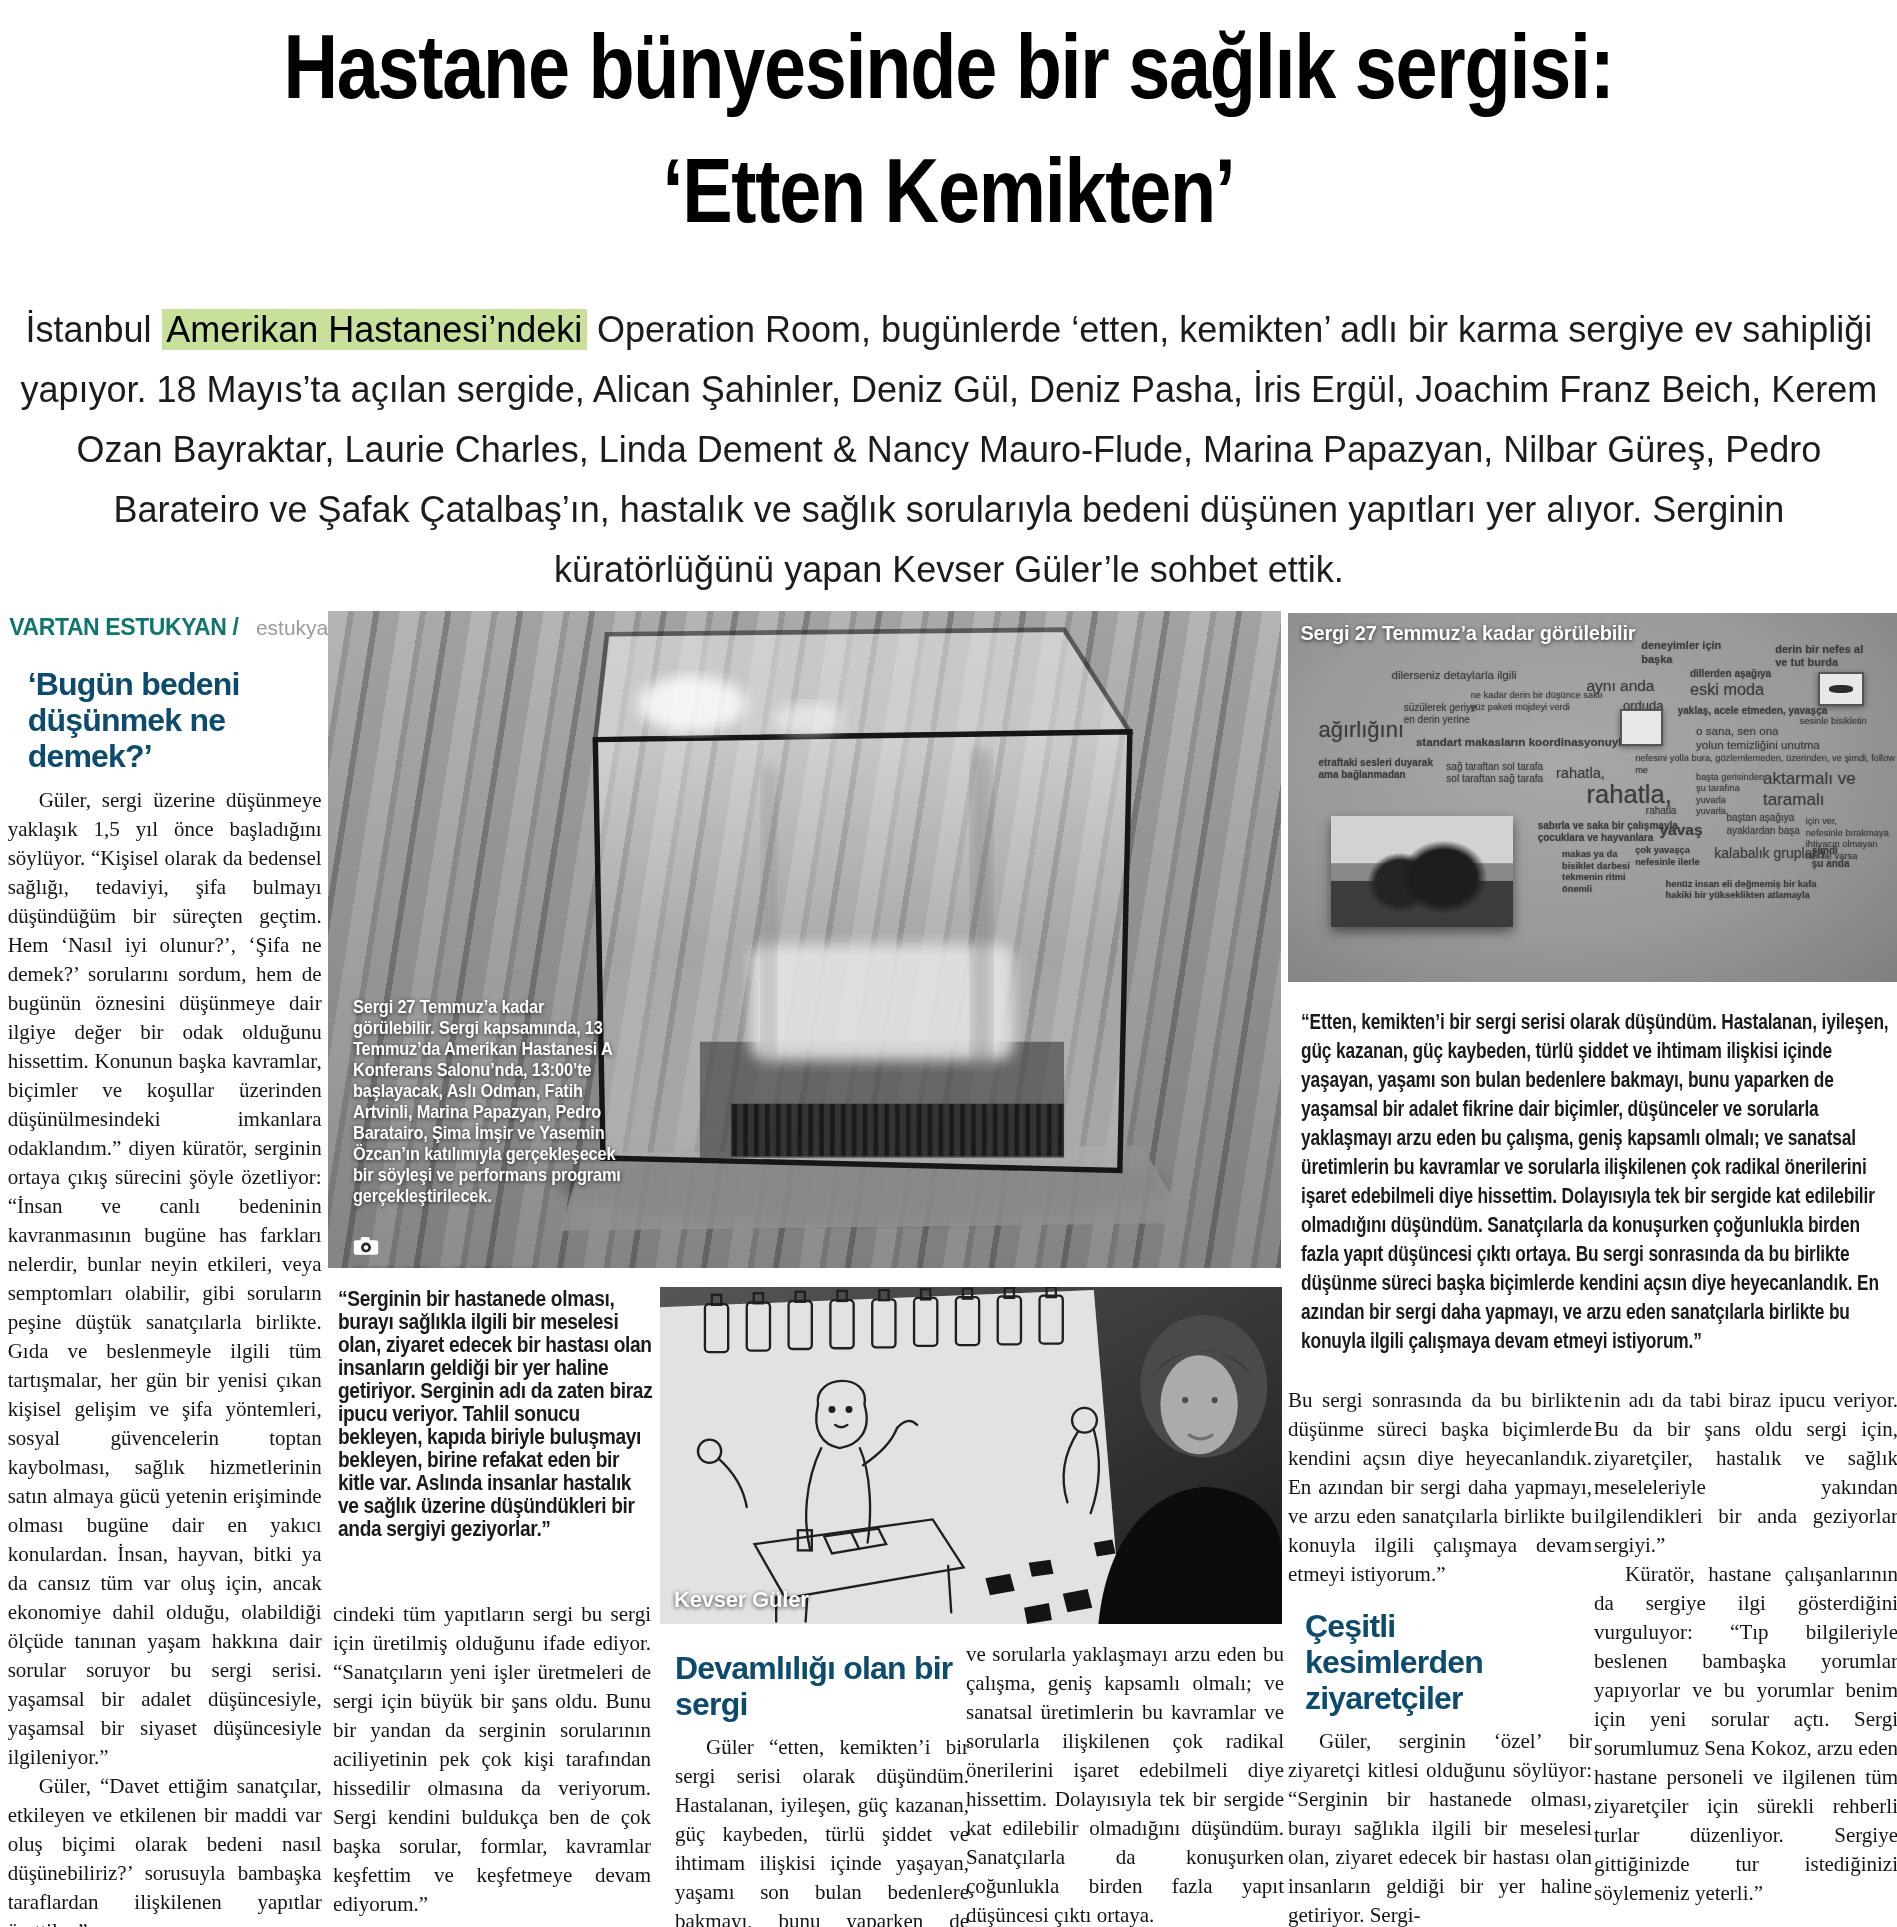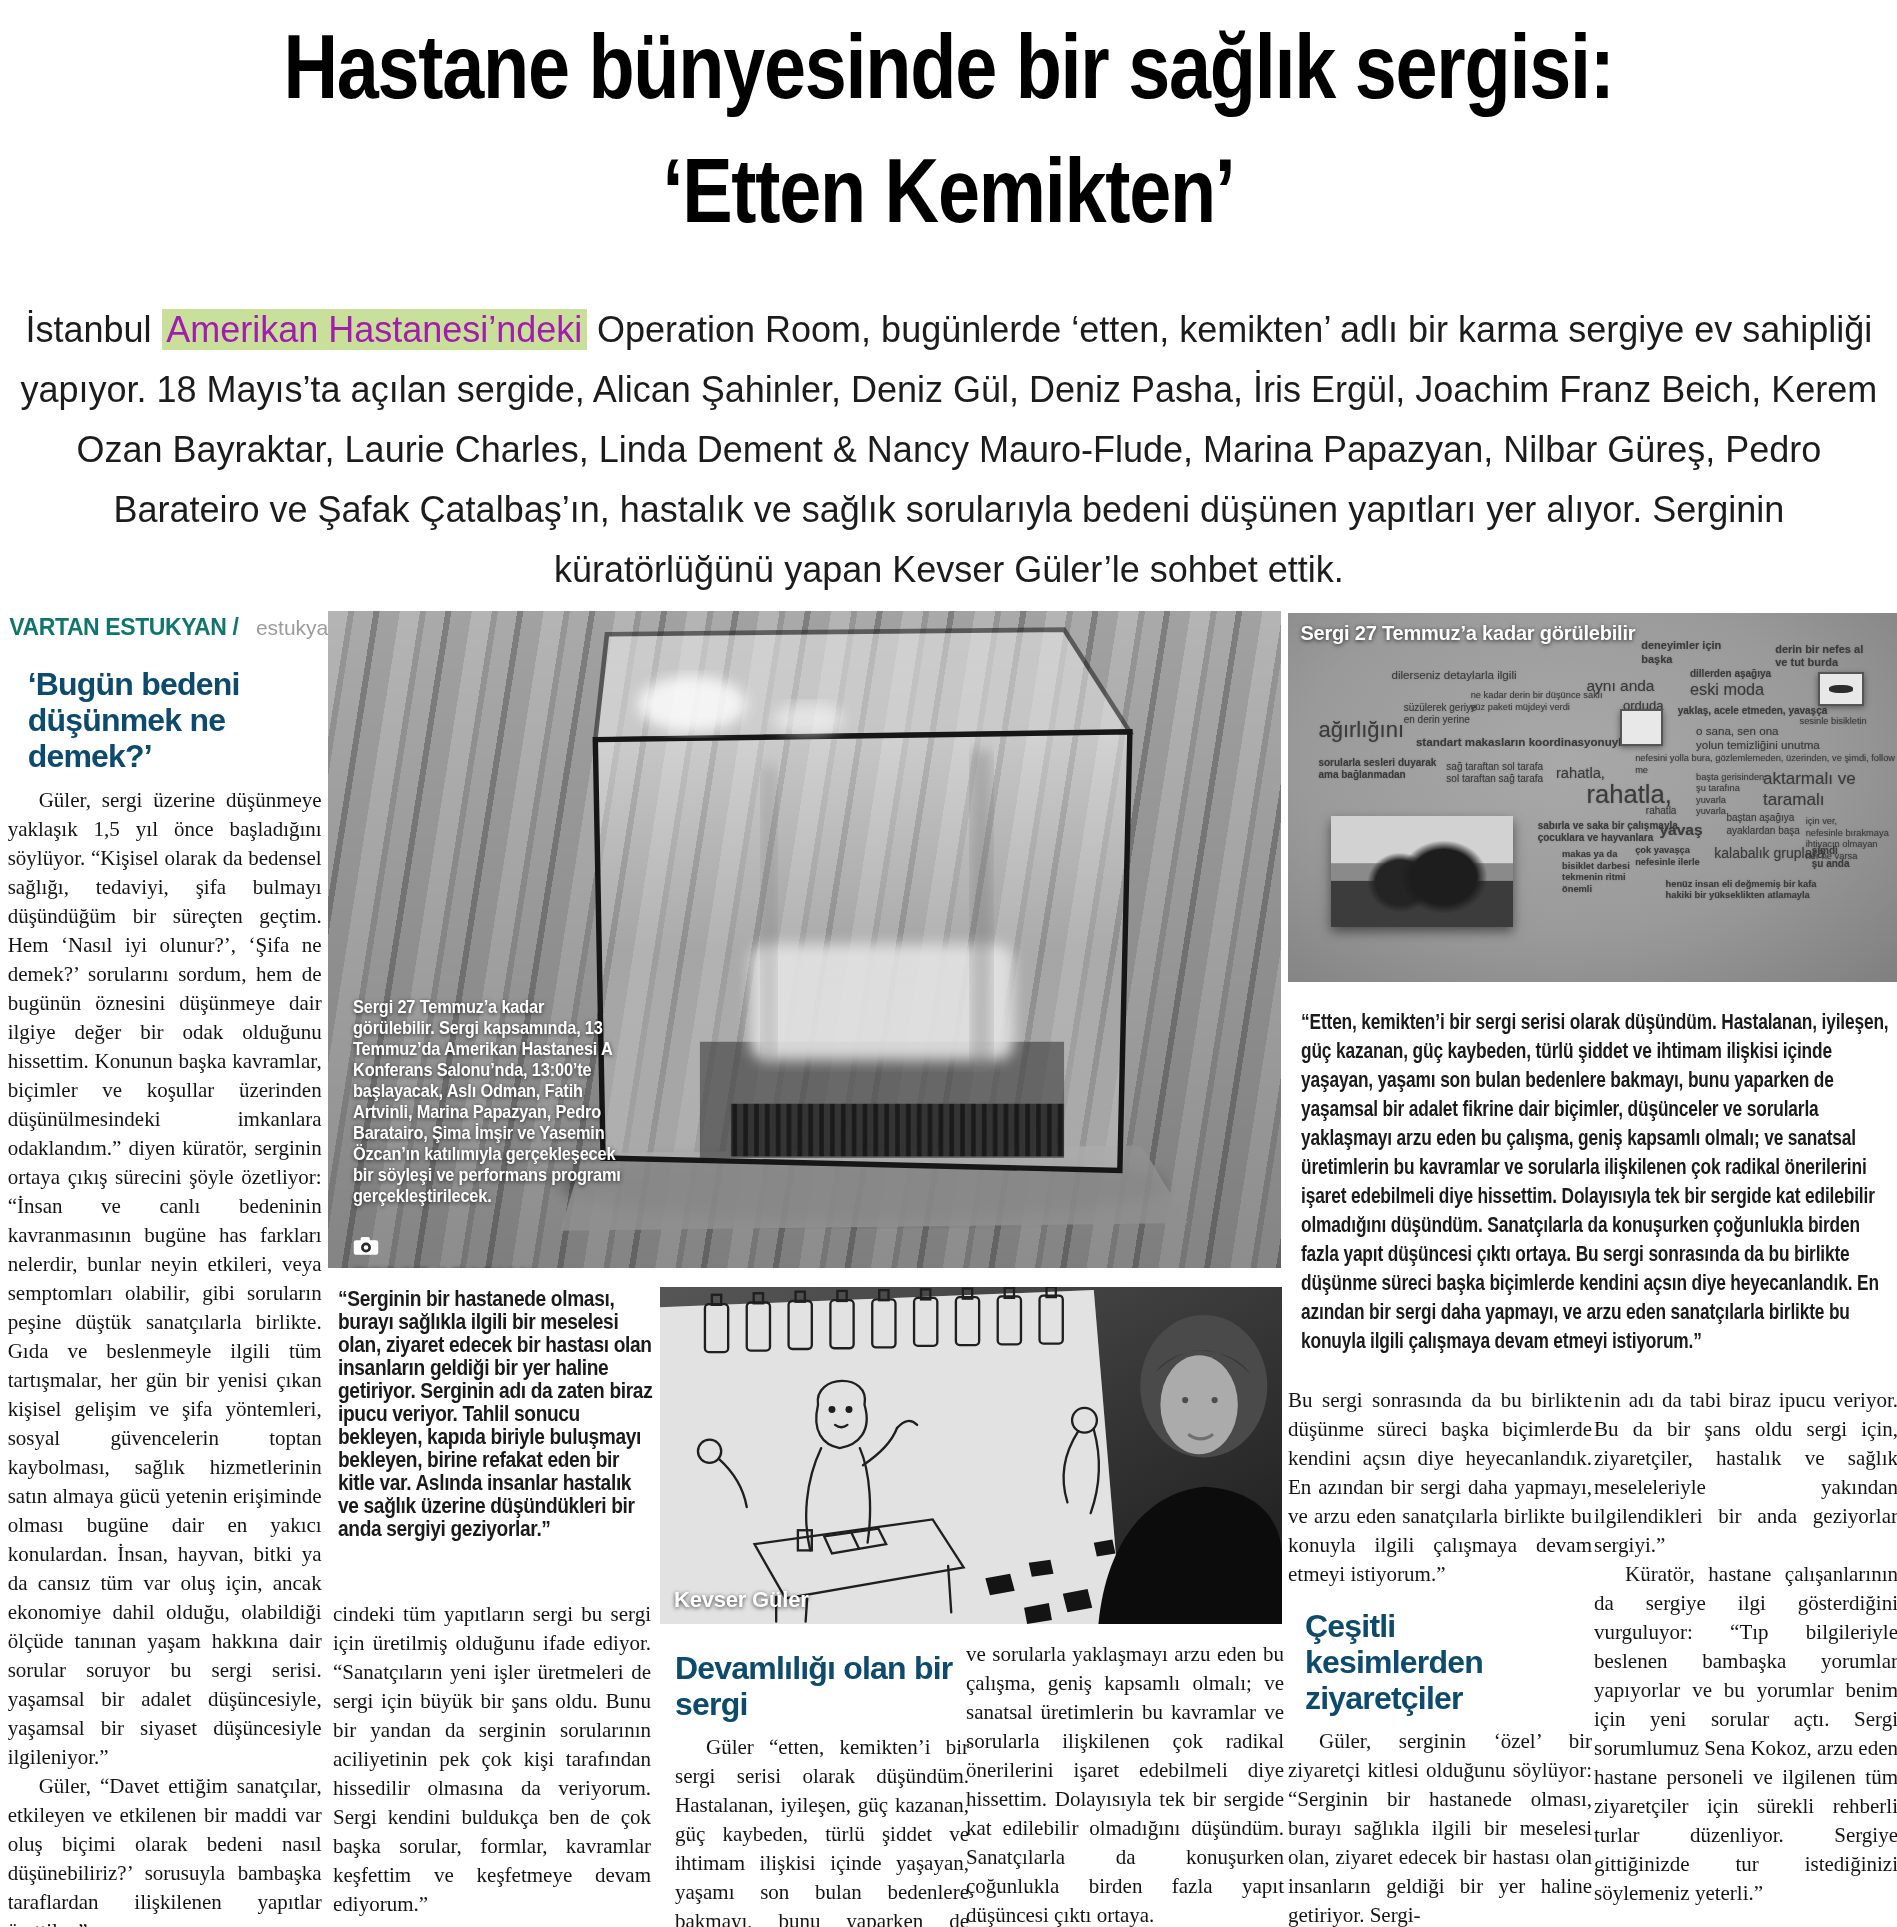--- a/index.html
+++ b/index.html
@@ -5,21 +5,21 @@
   html,body{margin:0;padding:0;background:#e9e9e9;}
   .page{position:relative;width:1897px;height:1928px;background:#ffffff;overflow:hidden;
         font-family:"Liberation Sans",sans-serif;color:#111;}
   
   .headline{position:absolute;top:4.6px;left:0;width:1897px;text-align:center;
     font-weight:bold;font-size:90px;line-height:124px;letter-spacing:-1.5px;color:#000;
     transform:scaleX(.84);transform-origin:50% 0;}
   
   .intro{position:absolute;top:300px;left:19.4px;width:1859px;text-align:center;
     font-size:36px;line-height:60px;font-weight:400;color:#1c1c1c;}
-  .intro .hl{background:#c8e09a;color:#a21caf;padding:0 4.6px;}
+  .intro .hl{background:#c8e09a;color:#000000;padding:0 4.6px;}
   
   .byline{position:absolute;top:614px;left:9.3px;font-size:23px;}
   .byline .author{font-weight:bold;letter-spacing:-0.4px;color:#0f766e;}
   .byline .email{color:#9b9b9b;font-size:21px;font-weight:400;margin-left:11px;}
   
   .col{position:absolute;font-family:"Liberation Serif",serif;font-size:21px;line-height:29px;
        text-align:justify;color:#141414;overflow:hidden;}
   .col p{margin:0;text-indent:31px;}
   .col p.noindent{text-indent:0;}
   .subhead{font-family:"Liberation Sans",sans-serif;font-weight:bold;font-size:32px;
@@ -239,21 +239,21 @@
 yüz paketi müjdeyi verdi</span>
         <span style="left: 55%; top: 23%; font-size: 13px; font-weight: normal;">orduda</span>
         <span style="left: 19%; top: 24%; font-size: 10px; font-weight: normal;">süzülerek geriye
 en derin yerine</span>
         <span style="left: 64%; top: 25%; font-size: 10px; font-weight: bold;">yaklaş, acele etmeden, yavaşça</span>
         <span style="left: 84%; top: 28%; font-size: 9.3px; font-weight: normal;">sesinle bisikletin</span>
         <span style="left: 5%; top: 28%; font-size: 22px; font-weight: normal;">ağırlığını</span>
         <span style="left: 21%; top: 33%; font-size: 11.6px; font-weight: bold;">standart makasların koordinasyonuyla</span>
         <span style="left: 67%; top: 30%; font-size: 11.6px; font-weight: normal;">o sana, sen ona
 yolun temizliğini unutma</span>
-        <span style="left: 5%; top: 39%; font-size: 10px; font-weight: bold;">sorularla sesleri duyarak
+        <span style="left: 5%; top: 39%; font-size: 10px; font-weight: bold;">etraftaki sesleri duyarak
 ama bağlanmadan</span>
         <span style="left: 26%; top: 40%; font-size: 10px; font-weight: normal;">sağ taraftan sol tarafa
 sol taraftan sağ tarafa</span>
         <span style="left: 57%; top: 38%; font-size: 9.3px; font-weight: normal;">nefesini yolla bura, gözlemlemeden, üzerinden, ve şimdi, follow me</span>
         <span style="left: 44%; top: 41%; font-size: 14.7px; font-weight: normal;">rahatla,</span>
         <span style="left: 49%; top: 45%; font-size: 25.6px; font-weight: normal;">rahatla,</span>
         <span style="left: 54%; top: 52%; font-size: 10px; font-weight: normal; padding-left: 29px;">rahatla</span>
         <span style="left: 67%; top: 43%; font-size: 9.3px; font-weight: normal;">başta gerisinden
 şu tarafına
 yuvarla

